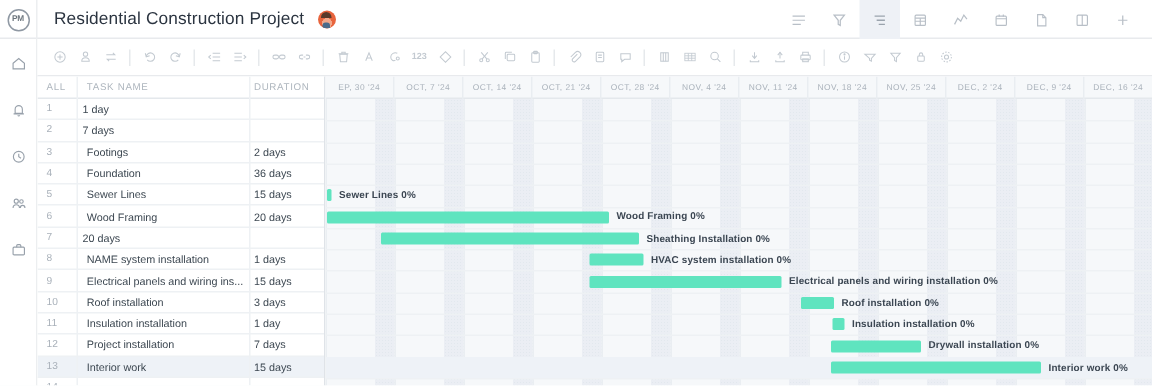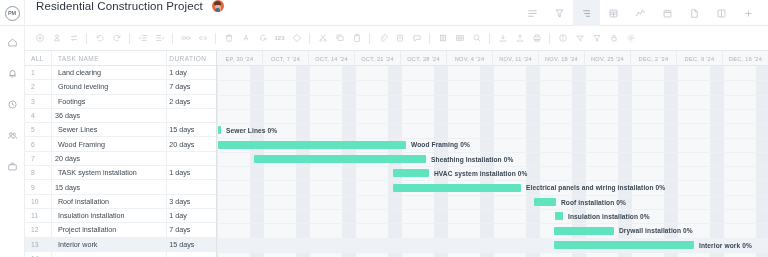--- a/index.html
+++ b/index.html
@@ -8,21 +8,21 @@
     font-family: "Liberation Sans", sans-serif;
     background: #ffffff;
     overflow: hidden;
   }
   #app { position: relative; width: 768px; height: 257px; }
 
   
   .titlebar {
     position: absolute; left: 0; top: 0; width: 768px; height: 26px;
     background: #ffffff; border-bottom: 1px solid #e8eaed;
-    display: flex; align-items: flex-start;
+    display: flex; align-items: center;
   }
   .logo-wrap {
     width: 25px; height: 26px; display: flex; align-items: center; justify-content: center;
     border-right: 1px solid #eceef0; flex: 0 0 25px; align-self: stretch;
   }
   .logo {
     width: 15px; height: 15px; border-radius: 50%;
     border: 1.2px solid #8f98a3; color: #6c757d;
     font-size: 5.5px; letter-spacing: -0.2px;
     display: flex; align-items: center; justify-content: center;
@@ -445,58 +445,58 @@
     <div class="vline" style="left:26px"></div>
     <div class="vline" style="left:141px"></div>
     <div class="grid-head">
       <div class="c-all">ALL</div>
       <div class="c-name">TASK NAME</div>
       <div class="c-dur">DURATION</div>
     </div>
     <div id="grid-rows">
         <div class="grow">
           <div class="c-all">1</div>
-          <div class="c-name">Land clearing</div>
           <div class="c-dur">1 day</div>
         </div>
         <div class="grow">
           <div class="c-all">2</div>
-          <div class="c-name">Ground leveling</div>
           <div class="c-dur">7 days</div>
         </div>
         <div class="grow">
           <div class="c-all">3</div>
           <div class="c-name">Footings</div>
           <div class="c-dur">2 days</div>
         </div>
         <div class="grow">
           <div class="c-all">4</div>
+          <div class="c-name">Foundation</div>
           <div class="c-dur">36 days</div>
         </div>
         <div class="grow">
           <div class="c-all">5</div>
           <div class="c-name">Sewer Lines</div>
           <div class="c-dur">15 days</div>
         </div>
         <div class="grow">
           <div class="c-all">6</div>
           <div class="c-name">Wood Framing</div>
           <div class="c-dur">20 days</div>
         </div>
         <div class="grow">
           <div class="c-all">7</div>
           <div class="c-dur">20 days</div>
         </div>
         <div class="grow">
           <div class="c-all">8</div>
-          <div class="c-name">TASK system installation</div>
+          <div class="c-name">NAME system installation</div>
           <div class="c-dur">1 days</div>
         </div>
         <div class="grow">
           <div class="c-all">9</div>
+          <div class="c-name">Electrical panels and wiring ins...</div>
           <div class="c-dur">15 days</div>
         </div>
         <div class="grow">
           <div class="c-all">10</div>
           <div class="c-name">Roof installation</div>
           <div class="c-dur">3 days</div>
         </div>
         <div class="grow">
           <div class="c-all">11</div>
           <div class="c-name">Insulation installation</div>

